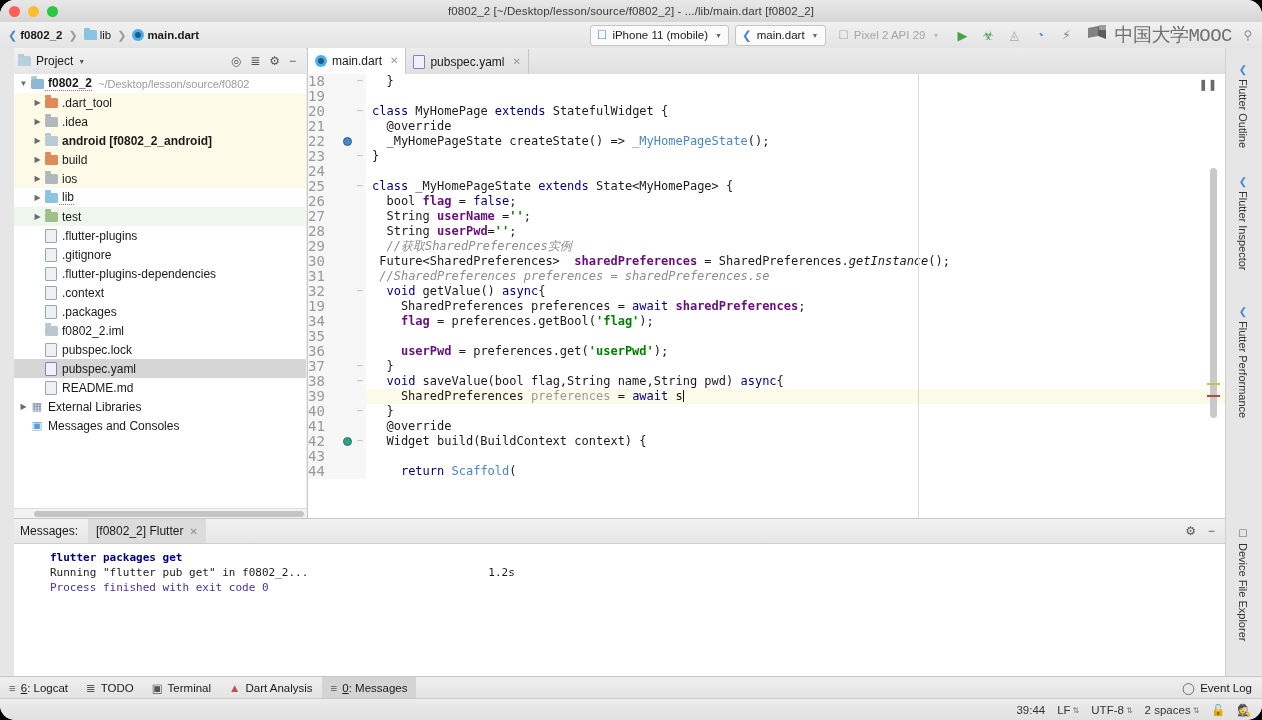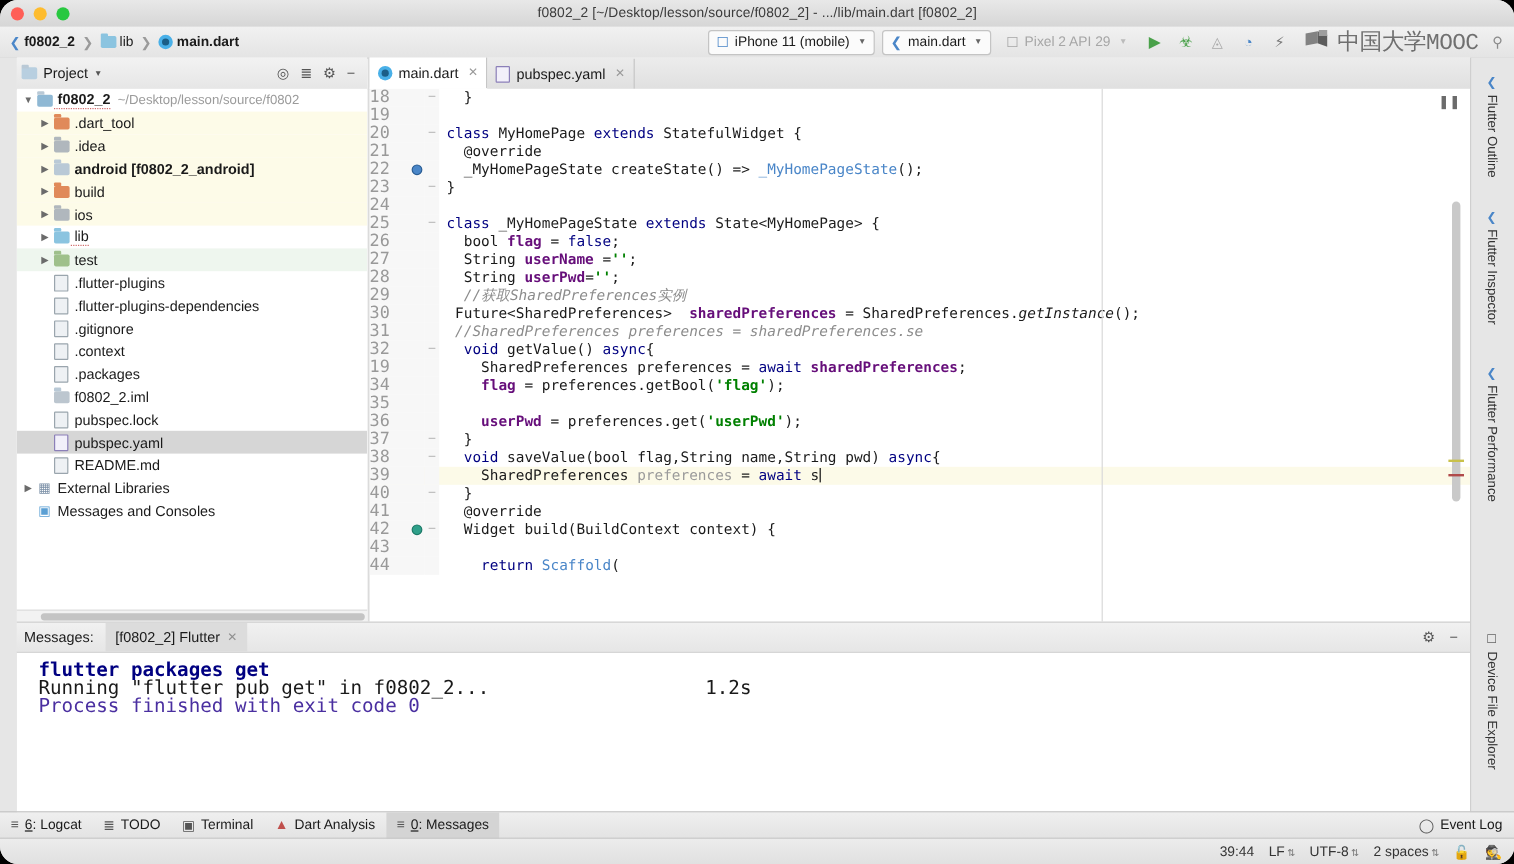--- a/index.html
+++ b/index.html
@@ -99,21 +99,21 @@
 
   
   .msgpanel{position:absolute;left:14px;top:470px;width:1211px;height:206px;background:#fff;
     border-top:1px solid #c6c6c6;}
   .msghead{height:24px;background:linear-gradient(#f1f1f1,#e6e6e6);border-bottom:1px solid #cdcdcd;
     display:flex;align-items:center;padding:0 6px;gap:10px;}
   .msglabel{font-size:12px;}
   .msgtab{display:flex;align-items:center;gap:6px;background:#dcdcdc;height:24px;padding:0 8px;font-size:12px;}
   .msgtab .x{color:#8f8f8f;font-size:10px;}
   .msghead .acts{margin-left:auto;display:flex;align-items:center;gap:12px;padding-right:4px;}
-  .msgbody{padding:6px 0 0 18px;font-family:"DejaVu Sans Mono","Liberation Mono",monospace;font-size:16px;}
+  .msgbody{padding:6px 0 0 36px;font-family:"DejaVu Sans Mono","Liberation Mono",monospace;font-size:11px;}
   .mline{height:15px;line-height:15px;display:flex;white-space:pre;}
   .m-b{color:#000081;font-weight:bold;}
   .m-p{color:#4a2fa0;}
 
   
   .rightrail{position:absolute;left:1225px;top:0;width:37px;height:628px;
     background:#e6e6e6;border-left:1px solid #cfcfcf;}
   .rr-item{display:flex;align-items:center;gap:4px;writing-mode:vertical-rl;
     font-size:11px;color:#333;padding:8px 0;margin-left:11px;}
   .rr-ic{writing-mode:horizontal-tb;font-size:10px;color:#4a86c8;}
@@ -301,27 +301,27 @@
         <div class="row" style="padding-left:29px;">
           <span class="ic">
               <span class="filei"></span>
             </span>
           <span class="lbl">.flutter-plugins</span>
         </div>
         <div class="row" style="padding-left:29px;">
           <span class="ic">
               <span class="filei"></span>
             </span>
+          <span class="lbl">.gitignore</span>
+        </div>
+        <div class="row" style="padding-left:29px;">
+          <span class="ic">
+              <span class="filei"></span>
+            </span>
           <span class="lbl">.flutter-plugins-dependencies</span>
-        </div>
-        <div class="row" style="padding-left:29px;">
-          <span class="ic">
-              <span class="filei"></span>
-            </span>
-          <span class="lbl">.gitignore</span>
         </div>
         <div class="row" style="padding-left:29px;">
           <span class="ic">
               <span class="filei"></span>
             </span>
           <span class="lbl">.context</span>
         </div>
         <div class="row" style="padding-left:29px;">
           <span class="ic">
               <span class="filei"></span>

